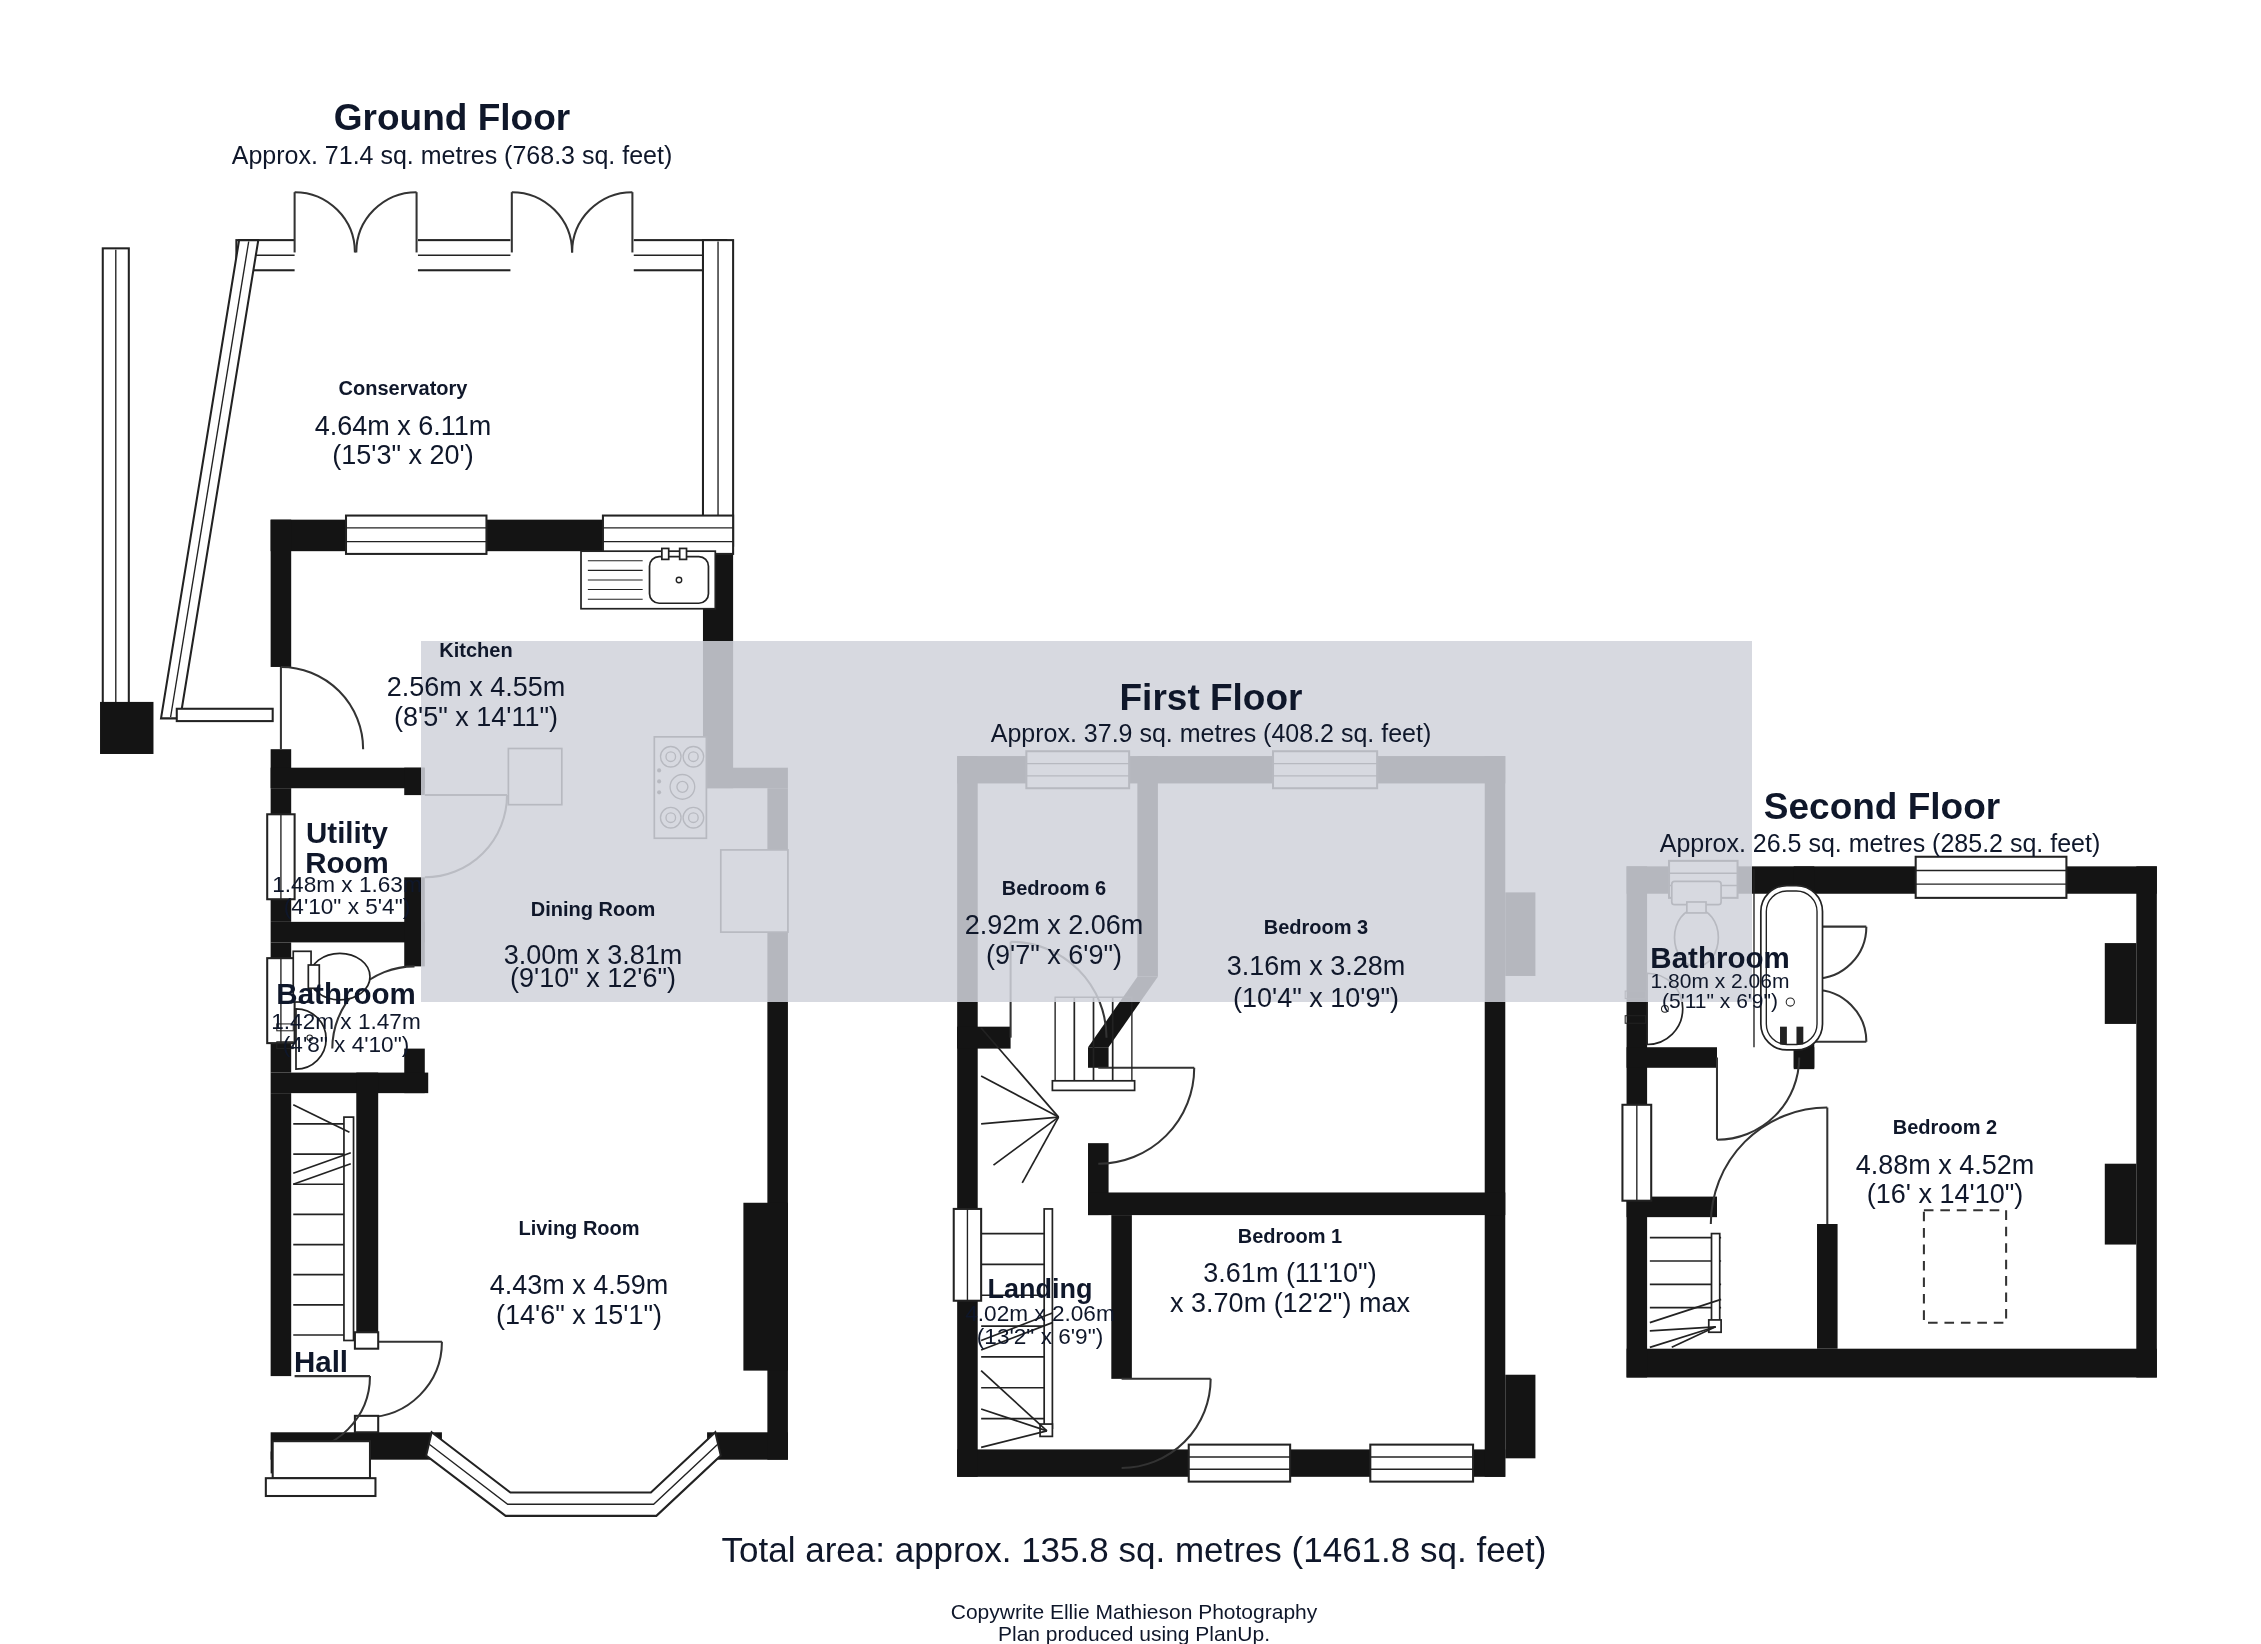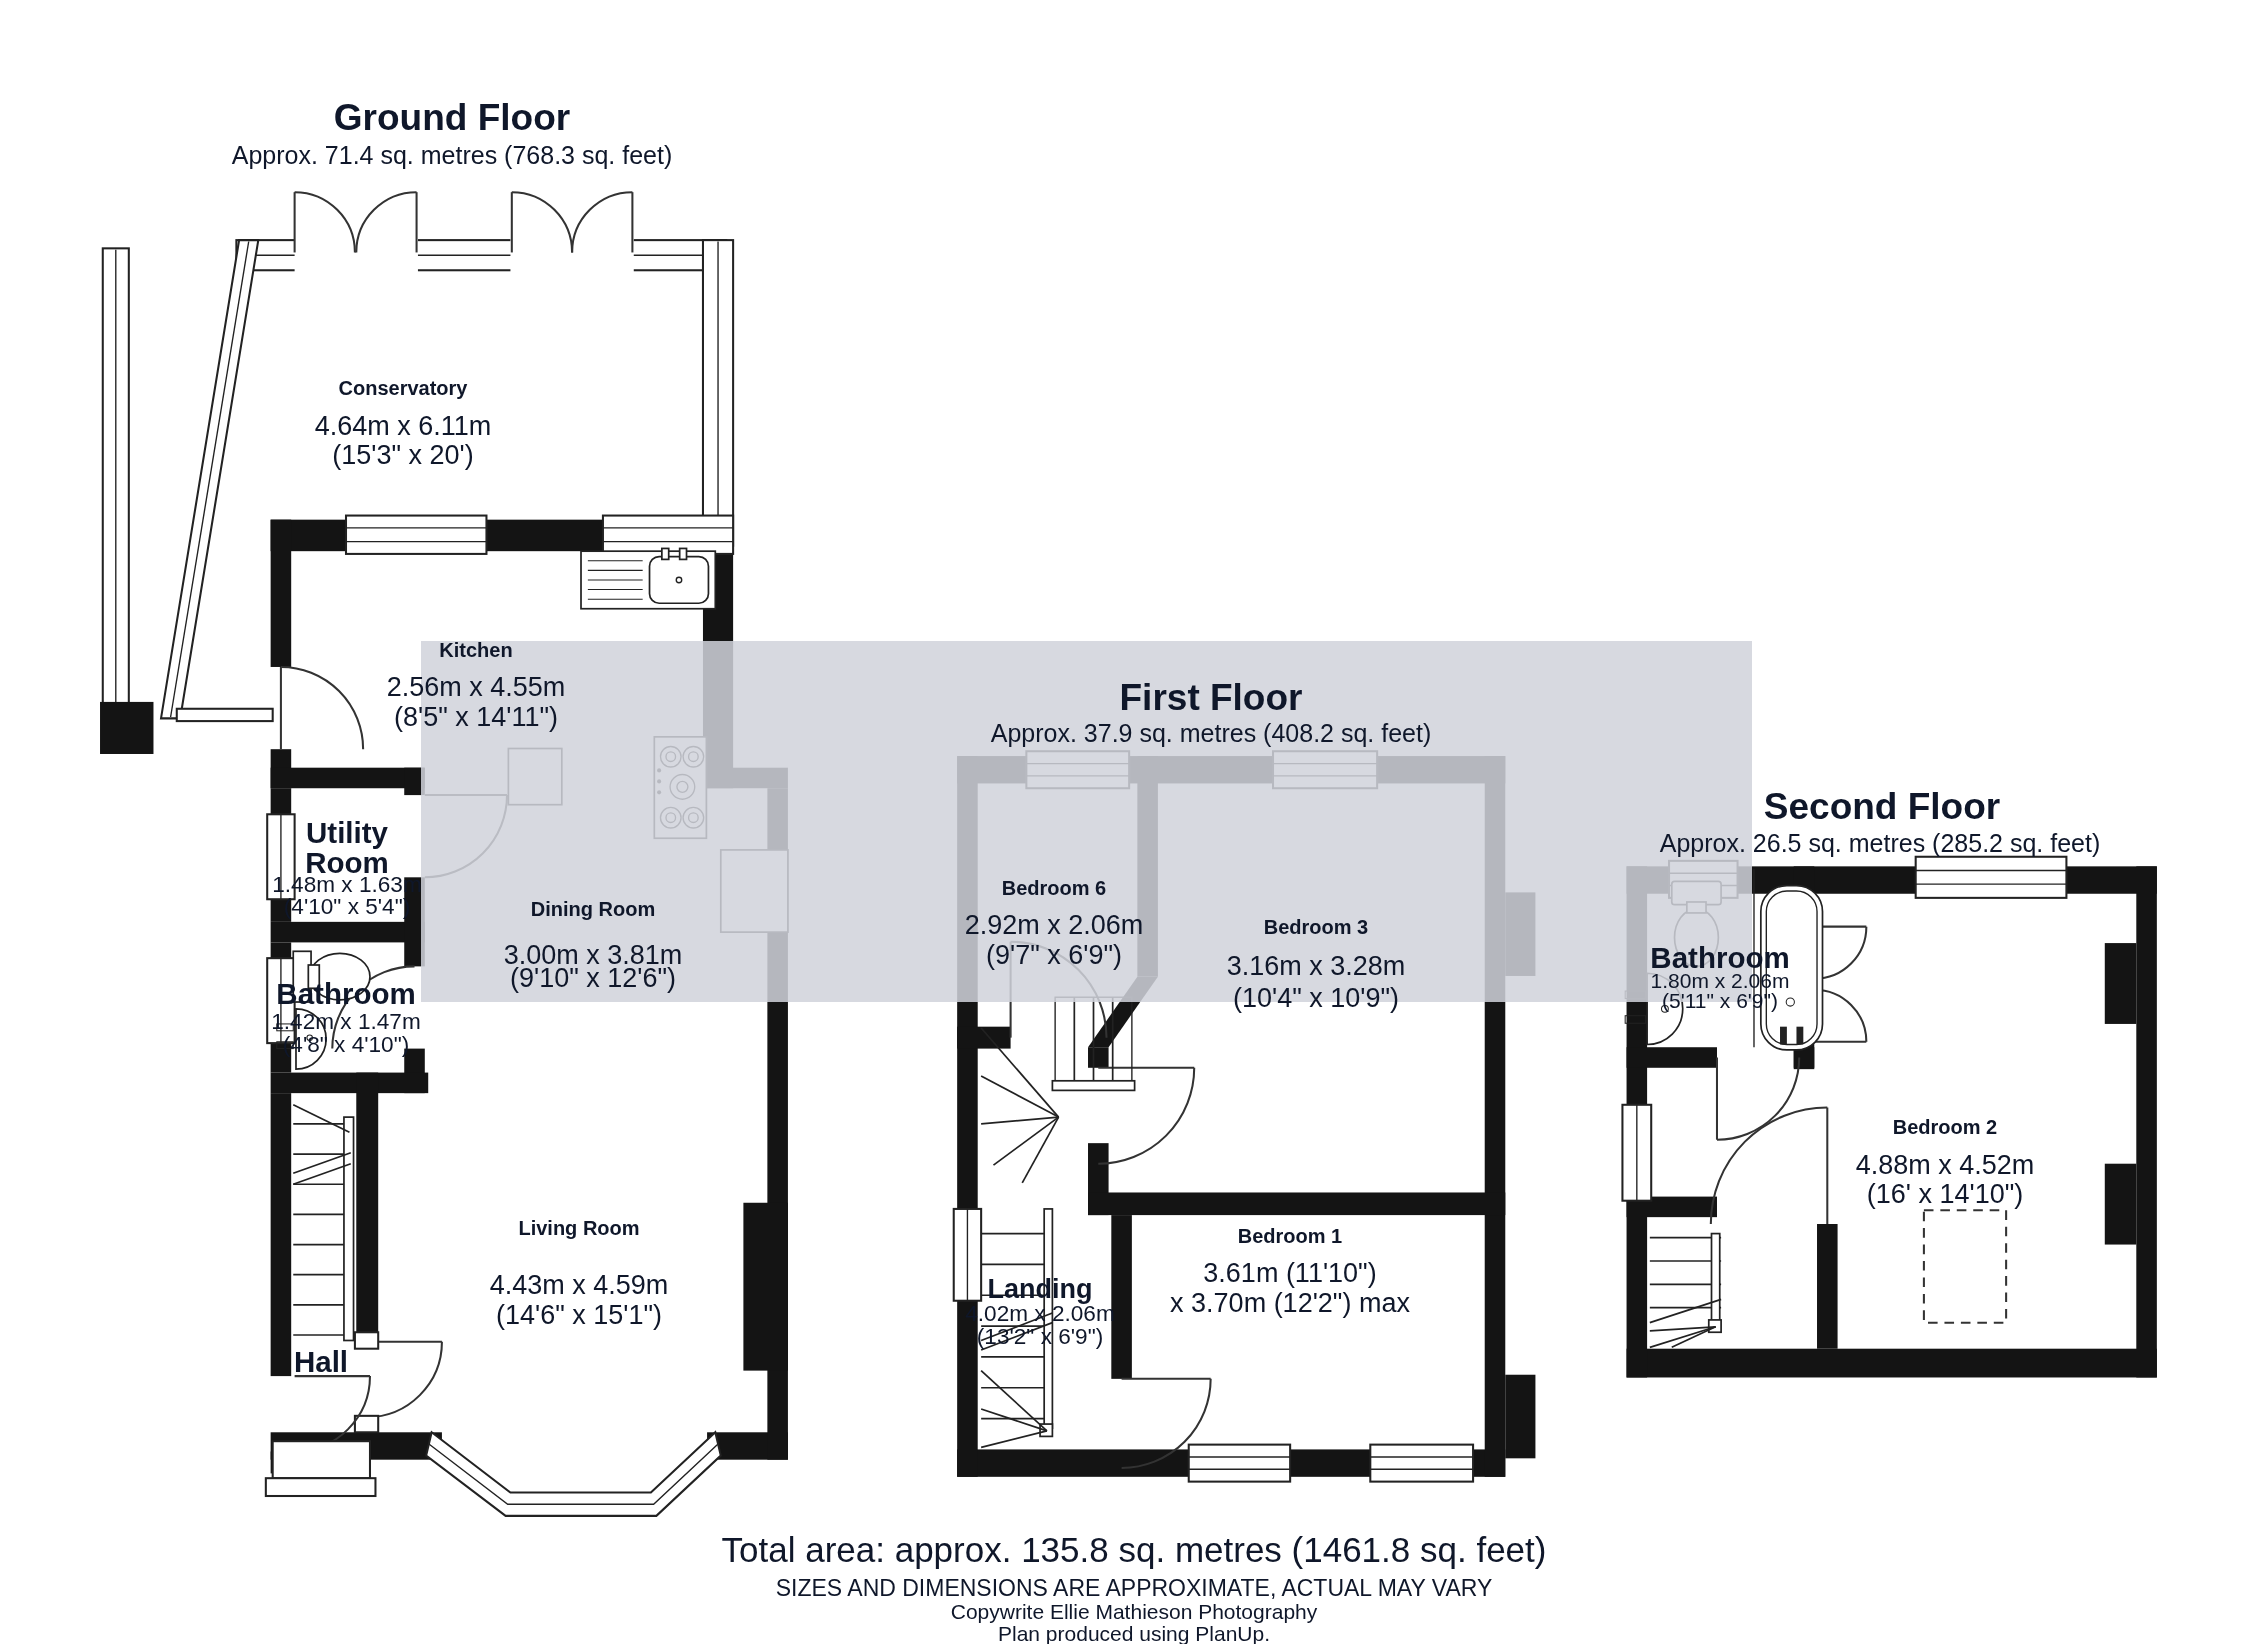--- a/index.html
+++ b/index.html
@@ -390,18 +390,17 @@
 
 <div class="lbl rname-sm" style="left:1720px;top:958px">Bathroom</div>
 <div class="lbl" style="left:1720px;top:981px;font-size:21px">1.80m x 2.06m</div>
 <div class="lbl" style="left:1720px;top:1001px;font-size:21px">(5'11" x 6'9")</div>
 
 <div class="lbl rname" style="left:1945px;top:1128px">Bedroom 2</div>
 <div class="lbl rdim" style="left:1945px;top:1165px">4.88m x 4.52m</div>
 <div class="lbl rdim" style="left:1945px;top:1194px">(16' x 14'10")</div>
 
 <div class="lbl f-total" style="left:1134px;top:1550px">Total area: approx. 135.8 sq. metres (1461.8 sq. feet)</div>
-<div class="lbl f-small" style="left:1134px;top:1588px">SIZES AND DIMENSIONS ARE APPROXIMATE, ACTUAL MAY VARY</div>
 <div class="lbl f-tiny" style="left:1134px;top:1612px">Copywrite Ellie Mathieson Photography</div>
 <div class="lbl f-tiny" style="left:1134px;top:1634px">Plan produced using PlanUp.</div>
 
 </div>
 
 
 </body></html>

